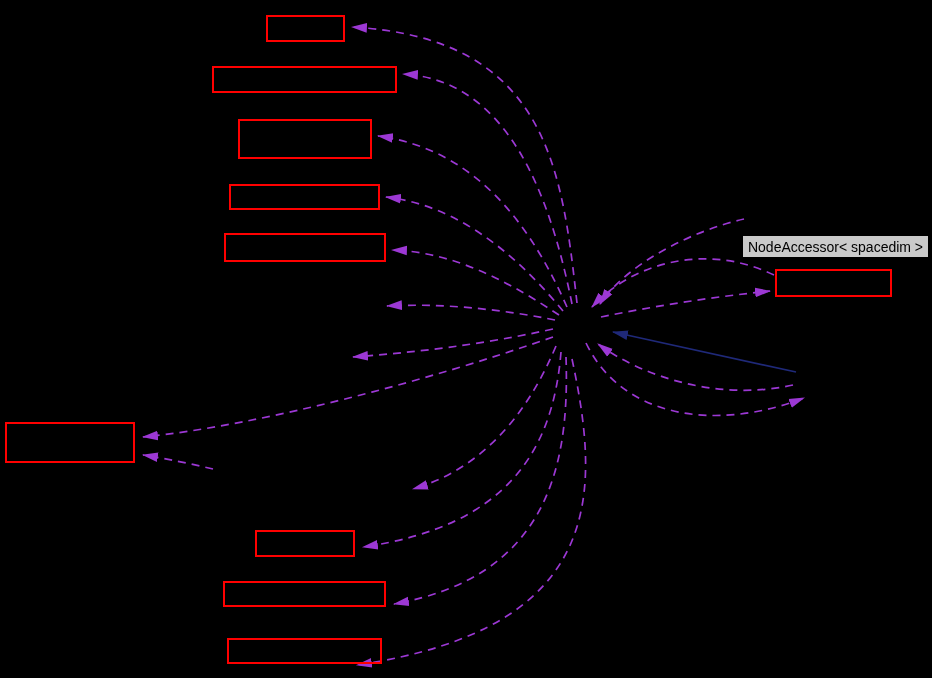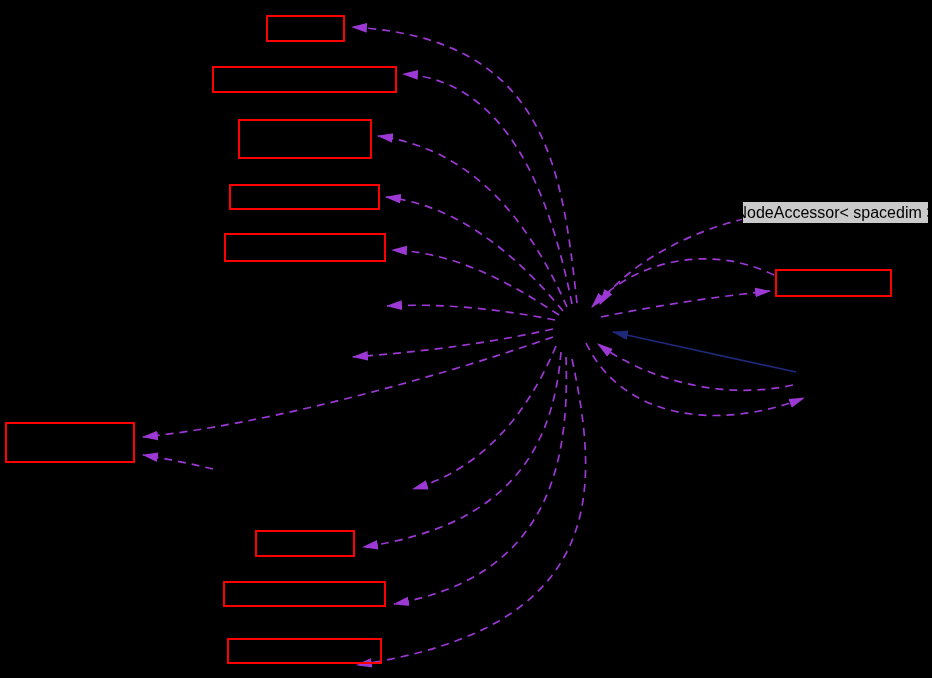--- a/index.html
+++ b/index.html
@@ -28,22 +28,23 @@
   }
   .main-label {
     position: absolute;
     box-sizing: border-box;
     background: var(--label-bg, #cacaca);
     border: 1px solid var(--label-border, #000);
     color: var(--label-text, #000);
     display: flex;
     align-items: center;
     justify-content: center;
-    font-size: 16px;
+    font-size: 14px;
     white-space: nowrap;
+    margin-top: 34px;
   }
   path.edge-usage {
     fill: none;
     stroke: var(--usage, #9c38d4);
     stroke-width: 1.7;
     stroke-dasharray: 8 6;
   }
   path.edge-inheritance {
     fill: none;
     stroke: var(--inherit, #1f2979);

